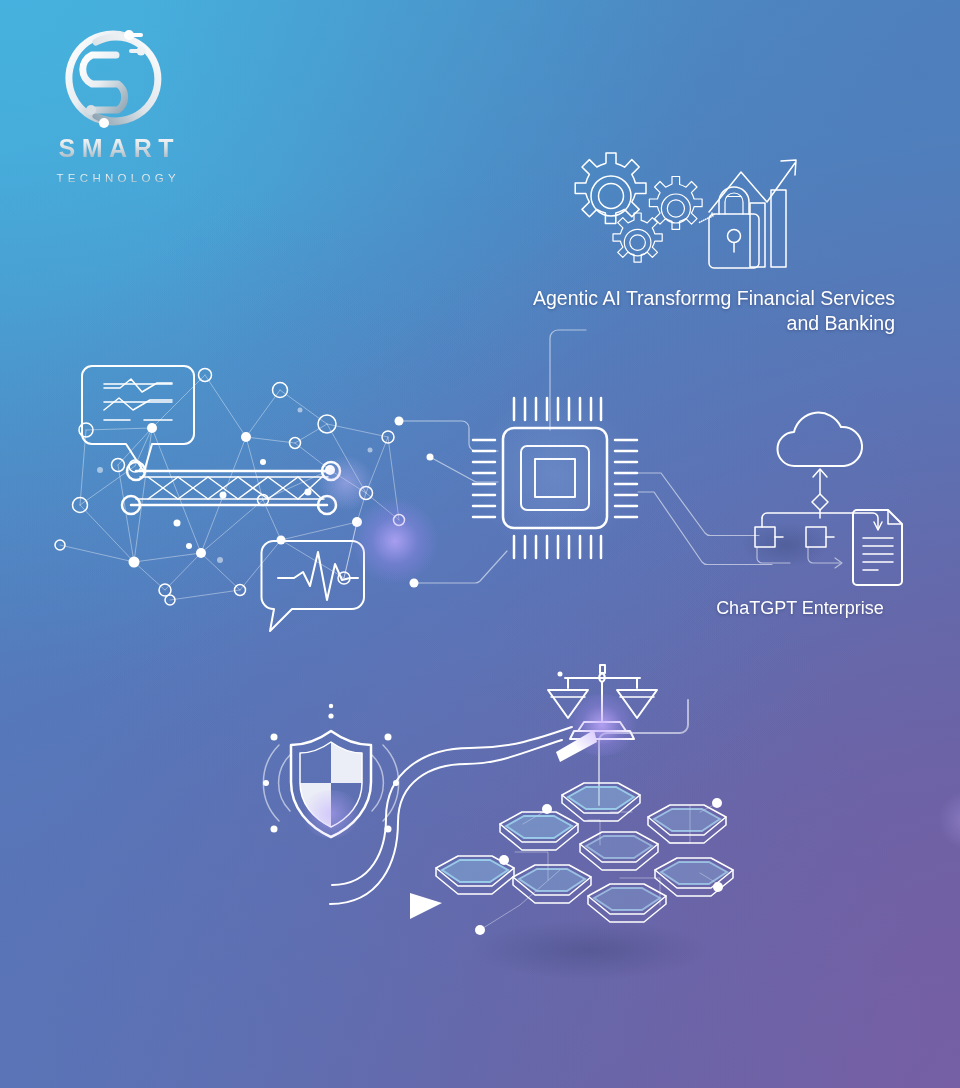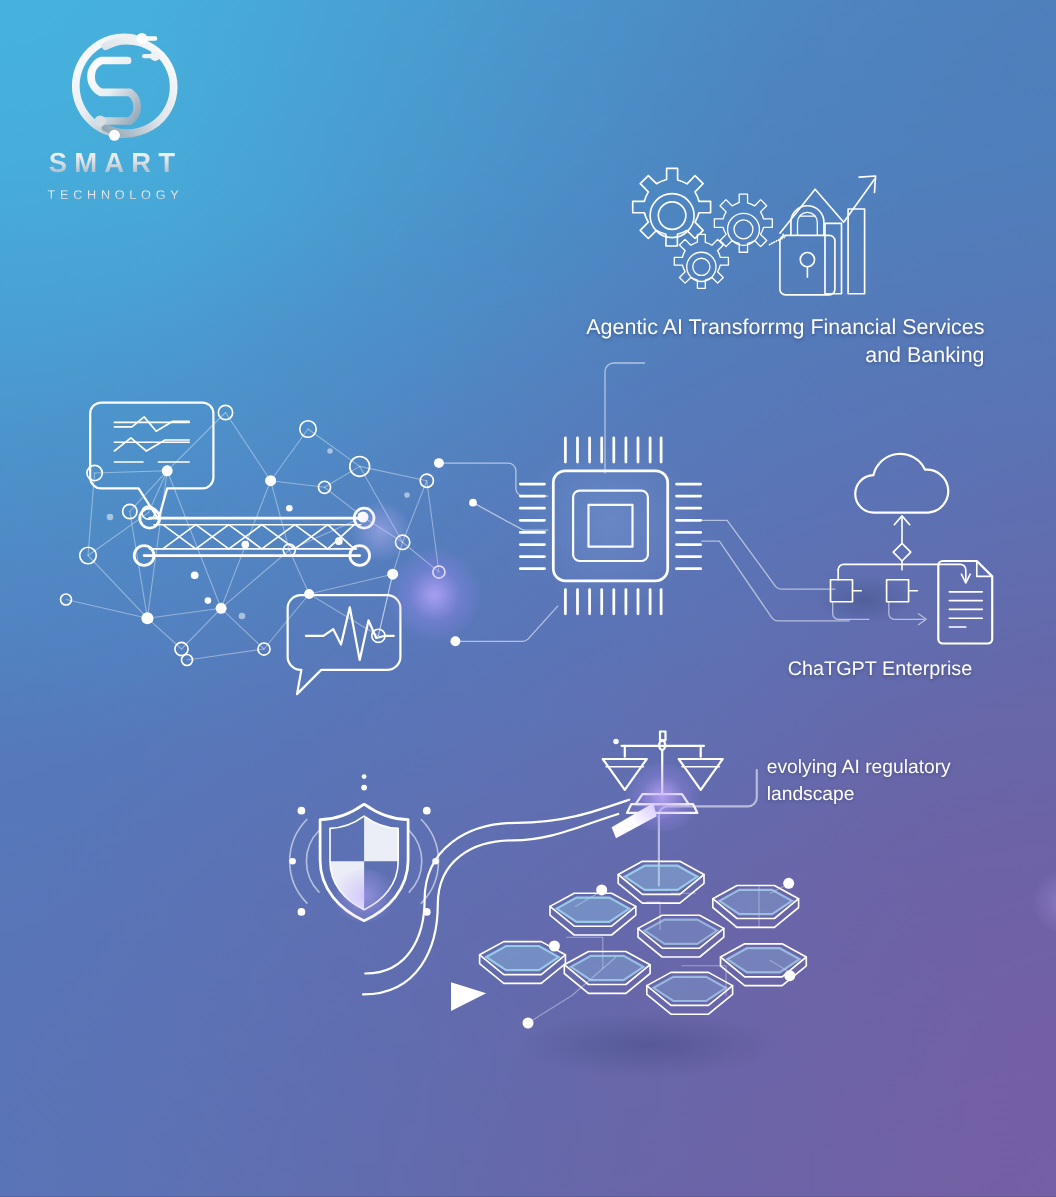--- a/index.html
+++ b/index.html
@@ -30,21 +30,21 @@
   .w25{stroke-width:2.5;}
   .dim{stroke:rgba(255,255,255,.55);}
   .dim2{stroke:rgba(255,255,255,.38);}
   .fillw{fill:#ffffff;stroke:none;}
   .fillw5{fill:rgba(255,255,255,.5);stroke:none;}
 
   
   #logo{position:absolute;left:30px;top:22px;width:150px;height:170px;}
   #logo svg{position:absolute;left:0;top:0;}
   .logo-word{
-    position:absolute;left:0;width:150px;text-align:center;
+    position:absolute;left:0;width:150px;text-align:right;
     background:linear-gradient(180deg,#f6f8fa 0%,#dfe4e8 40%,#9fb2bf 100%);
     -webkit-background-clip:text;background-clip:text;color:transparent;
     -webkit-text-fill-color:transparent;
     user-select:none;
   }
   #logo-smart{top:114px;font-size:25px;font-weight:700;letter-spacing:6.5px;line-height:1;}
   #logo-tech{top:151px;font-size:11.5px;font-weight:400;letter-spacing:4.3px;line-height:1;}
 
   .label{position:absolute;color:#ffffff;font-weight:400;
     text-shadow:0 1px 3px rgba(40,50,90,.45);user-select:none;}
@@ -548,15 +548,14 @@
       <circle cx="74" cy="101" r="5" fill="#ffffff"></circle>
       <path d="M99 13 L111 13" stroke="#ffffff" stroke-width="4" stroke-linecap="round"></path>
       <path d="M101 29 L111 29" stroke="#eef2f5" stroke-width="4" stroke-linecap="round"></path>
     </svg>
     <div class="logo-word" id="logo-smart">SMART</div>
     <div class="logo-word" id="logo-tech">TECHNOLOGY</div>
   </div>
 
   <div class="label" id="label-agentic">Agentic AI Transforrmg Financial Services and Banking</div>
   <div class="label" id="label-chatgpt">ChaTGPT Enterprise</div>
-  <div class="label" id="label-evolving">evolying AI regulatory landscape</div>
 
 </div>
 
 </body></html>

